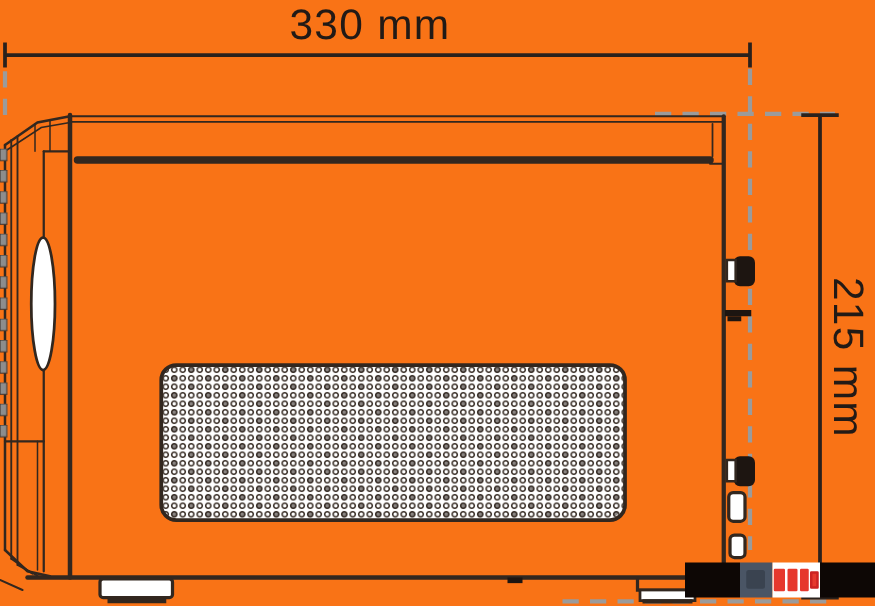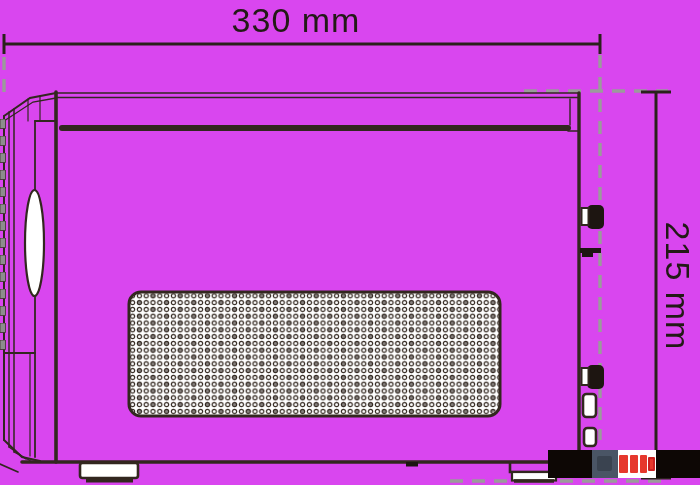--- a/index.html
+++ b/index.html
@@ -1,17 +1,17 @@
 <!DOCTYPE html>
 <html><head>
 <meta charset="utf-8">
 <style>
   html,body{margin:0;padding:0;background:#ffffff;}
   #stage{
-    position:relative;width:700px;height:485px;background:#d946ef;overflow:hidden;
+    position:relative;width:700px;height:485px;background:#f97316;overflow:hidden;
     font-family:"Liberation Sans", sans-serif;
   }
   .dim-label{
     position:absolute;color:#221a16;font-size:34px;line-height:1;
     letter-spacing:1px;white-space:nowrap;
   }
   #width-label{left:180px;top:3px;width:232px;text-align:center;}
   #height-label{
     left:599px;top:269px;width:158px;height:34px;text-align:center;
     transform:rotate(90deg);transform-origin:50% 50%;

